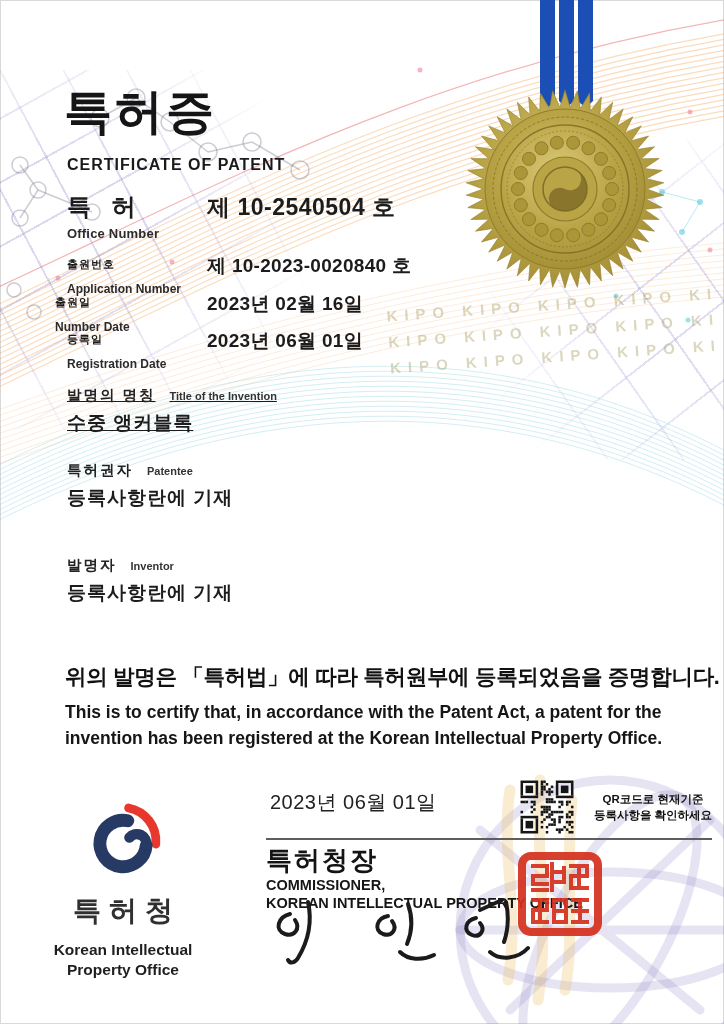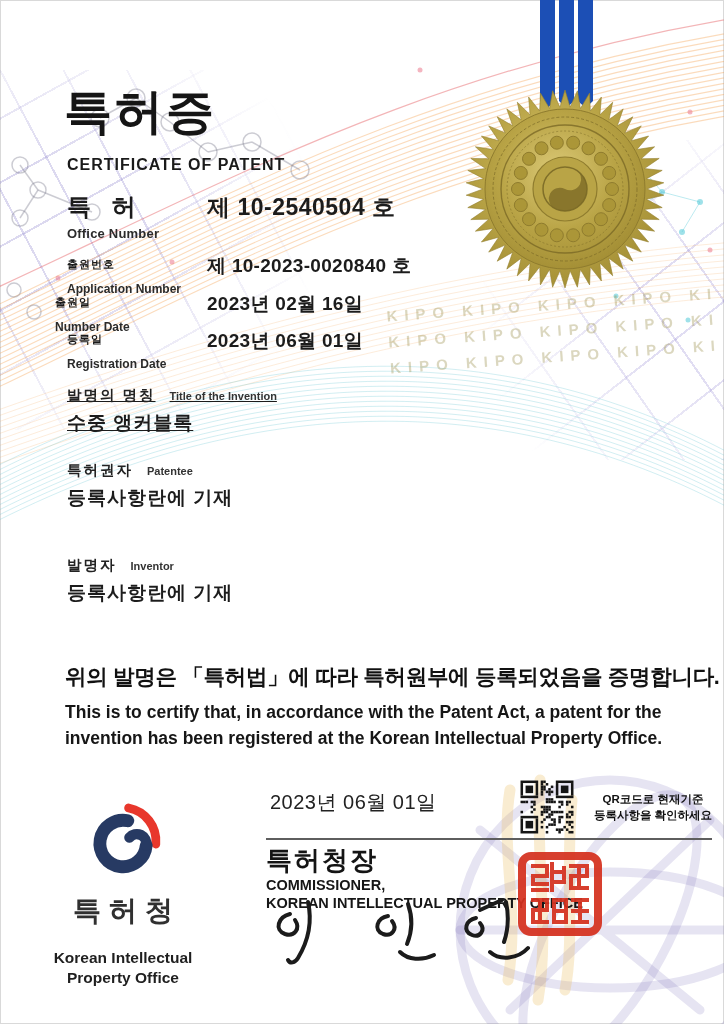--- a/index.html
+++ b/index.html
@@ -69,21 +69,21 @@
   .rule{position:absolute; left:266px; top:838px; width:446px; height:1.5px; background:#5e5e5e; z-index:6;}
   .comm-kr{left:266px; top:843px; font-size:26px; font-weight:800; letter-spacing:2px; color:#141414;}
   .comm-en{left:266px; top:877px; font-size:14.5px; font-weight:800; line-height:17.5px; color:#161616;}
   .sig{position:absolute; left:268px; top:896px; width:270px; height:74px; z-index:7;}
   
   .seal{position:absolute; left:518px; top:852px; width:84px; height:84px; z-index:6; opacity:.93;}
   
   .logo-block{position:absolute; left:28px; top:800px; width:190px; text-align:center; z-index:6;}
   .logo-emblem{width:80px; height:80px; margin:0 auto;}
   .logo-kr{font-size:28px; font-weight:800; letter-spacing:8px; color:#303030; margin-top:8px; padding-left:8px;}
-  .logo-en{font-size:15.5px; font-weight:700; color:#1f1f1f; line-height:20px; margin-top:18px;}
+  .logo-en{font-size:15.5px; font-weight:700; color:#1f1f1f; line-height:20px; margin-top:10px;}
 </style>
 </head>
 <body>
 
 <div class="page">
 
   <div class="deco grid-left"></div>
   <div class="deco grid-right"></div>
 
   <svg class="deco" style="left:0;top:0;width:724px;height:520px;" viewBox="0 0 724 520">

